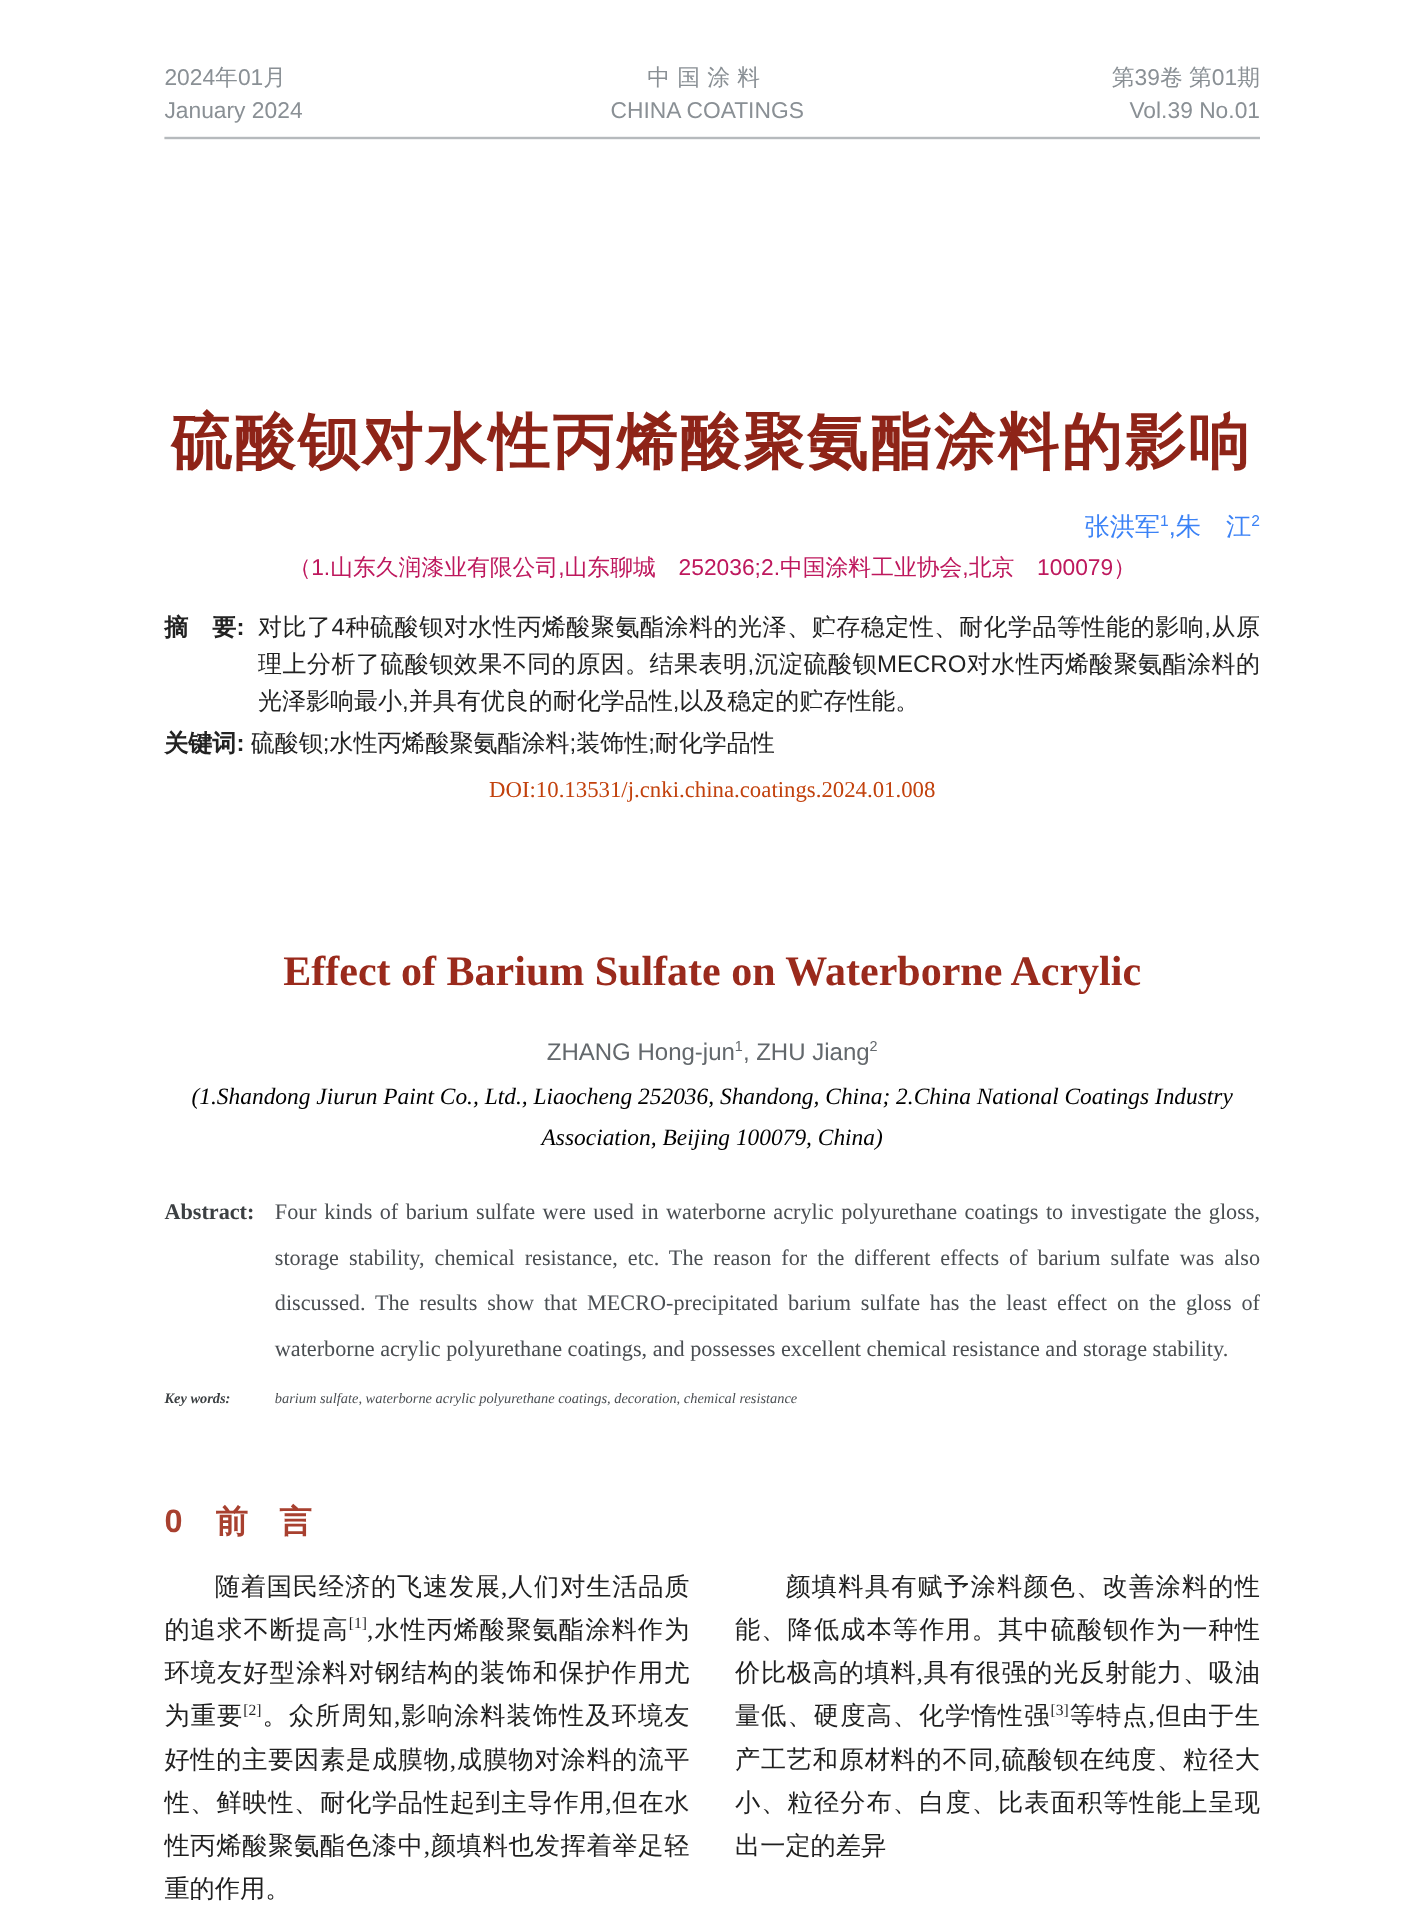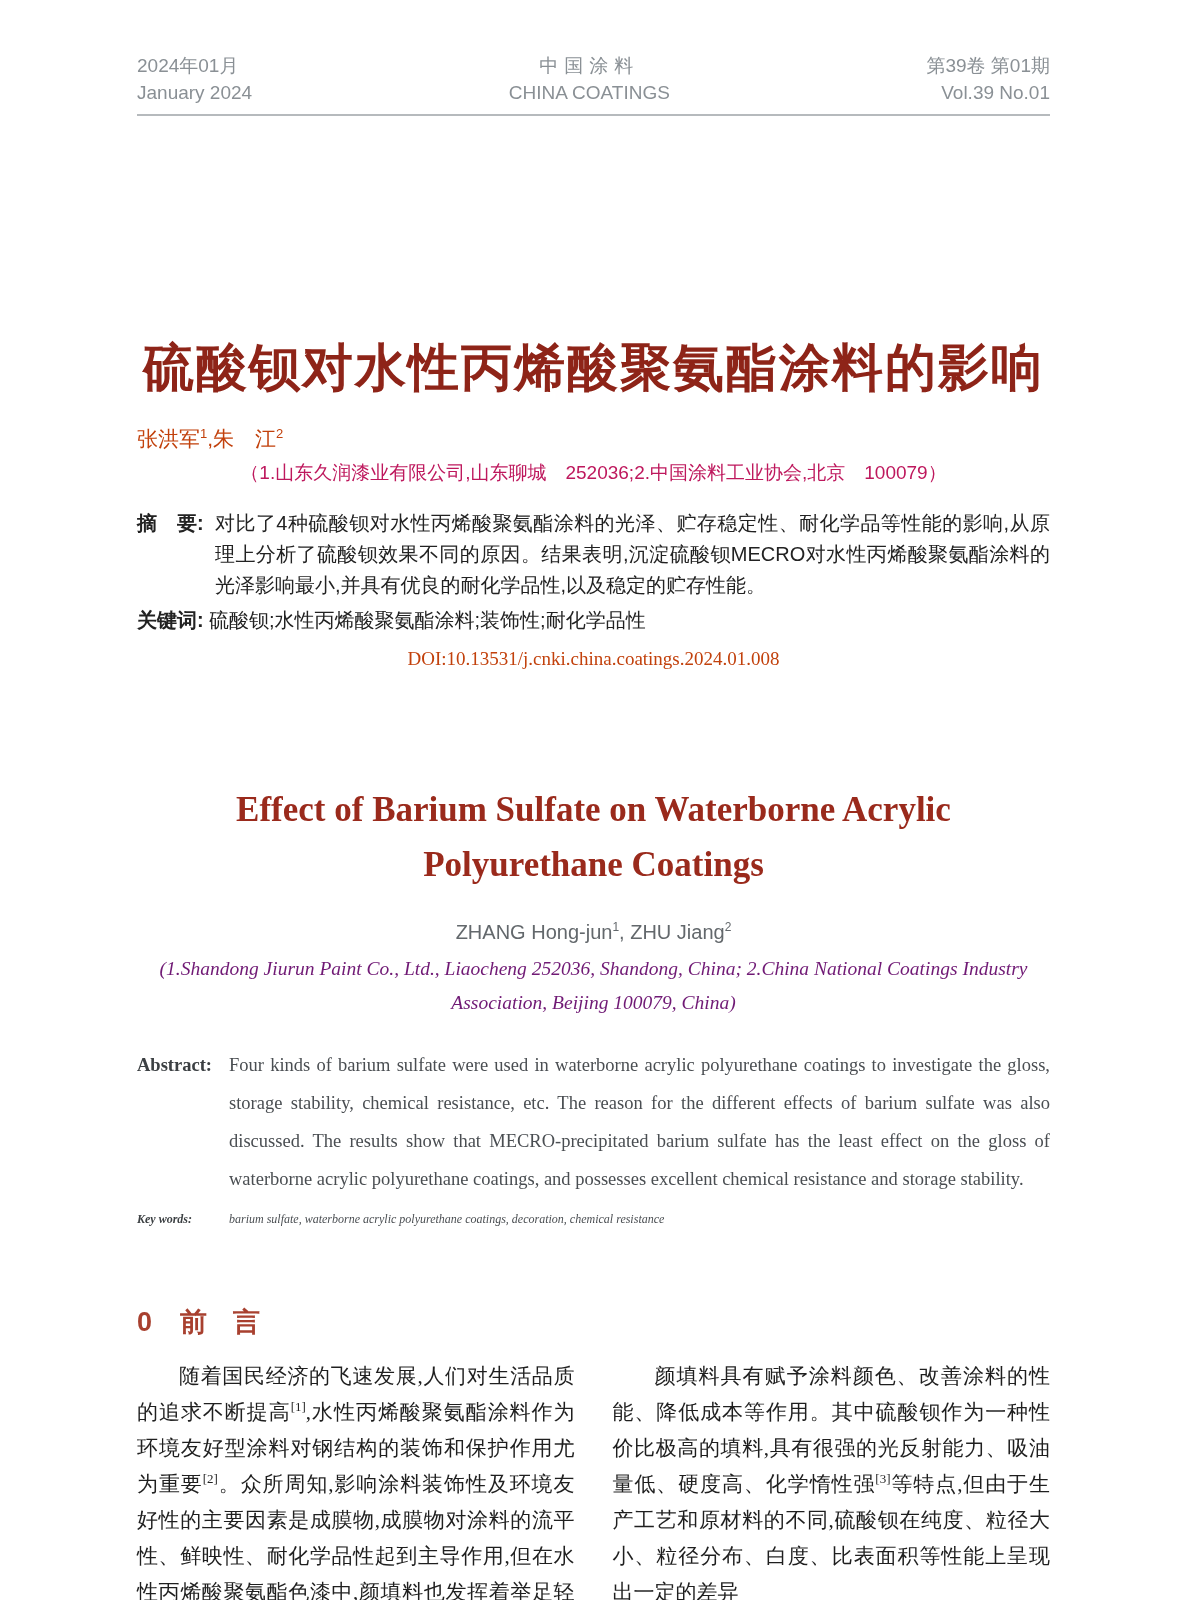--- a/index.html
+++ b/index.html
@@ -21,21 +21,21 @@
   .jh-center { text-align: center; }
   .jh-right { text-align: right; }
   .jh-cn { letter-spacing: 6px; }
 
   
   .title-cn {
     margin-top: 218px; text-align: center;
     font-size: 51px; font-weight: 900; color: #8e2418;
     font-family: "Liberation Sans", sans-serif; letter-spacing: 2px;
   }
-  .authors-cn { margin-top: 22px; text-align: left; font-size: 21px; color: #c2410c; }
+  .authors-cn { margin-top: 22px; text-align: right; font-size: 21px; color: #3b82f6; }
   .authors-cn sup { font-size: 13px; }
   .affil-cn { margin-top: 7px; text-align: center; font-size: 19px; color: #be185d; }
 
   
   .hang { position: relative; margin-top: 22px; font-size: 20px; line-height: 31px; text-align: justify; }
   .hang .lbl { font-weight: bold; position: absolute; left: 0; top: 0; }
   .abstract-cn { padding-left: 78px; }
   .keywords-cn { padding-left: 72px; margin-top: 4px; }
 
   .meta-row { display: flex; justify-content: space-between; margin-top: 13px; font-size: 19px; }
@@ -50,21 +50,21 @@
   .title-en {
     margin-top: 112px; text-align: center;
     font-family: "Liberation Serif", serif; font-weight: bold;
     font-size: 35px; line-height: 55px; color: #9a2a1c;
   }
   .authors-en { margin-top: 28px; text-align: center; font-size: 20px; color: #63686c; }
   .authors-en sup { font-size: 12px; }
   .affil-en {
     margin-top: 8px; text-align: center;
     font-family: "Liberation Serif", serif; font-style: italic;
-    font-size: 19.5px; line-height: 34px; color: #701a75;
+    font-size: 19.5px; line-height: 34px; color: #000000;
   }
   .abstract-en {
     margin-top: 26px; padding-left: 92px; position: relative;
     font-family: "Liberation Serif", serif; font-size: 18.5px; line-height: 38px;
     color: #4a4e52; text-align: justify;
   }
   .abstract-en .lbl, .keywords-en .lbl {
     position: absolute; left: 0; top: 0; font-weight: bold; color: #3c4043;
     font-family: "Liberation Serif", serif;
   }
@@ -120,21 +120,20 @@
 
   <div class="hang keywords-cn">
     <span class="lbl">关键词:</span><span>硫酸钡;水性丙烯酸聚氨酯涂料;装饰性;耐化学品性</span>
   </div>
 
 
   <div class="doi-line">DOI:10.13531/j.cnki.china.coatings.2024.01.008</div>
 
   <div class="title-en">
     <div>Effect of Barium Sulfate on Waterborne Acrylic</div>
-    <div>Polyurethane Coatings</div>
   </div>
 
   <div class="authors-en"><span>ZHANG Hong-jun</span><sup>1</sup><span>, ZHU Jiang</span><sup>2</sup></div>
 
   <div class="affil-en">(1.Shandong Jiurun Paint Co., Ltd., Liaocheng 252036, Shandong, China; 2.China National Coatings Industry Association, Beijing 100079, China)</div>
 
   <div class="abstract-en">
     <span class="lbl">Abstract:</span><span>Four kinds of barium sulfate were used in waterborne acrylic polyurethane coatings to investigate the gloss, storage stability, chemical resistance, etc. The reason for the different effects of barium sulfate was also discussed. The results show that MECRO-precipitated barium sulfate has the least effect on the gloss of waterborne acrylic polyurethane coatings, and possesses excellent chemical resistance and storage stability.</span>
   </div>
 

